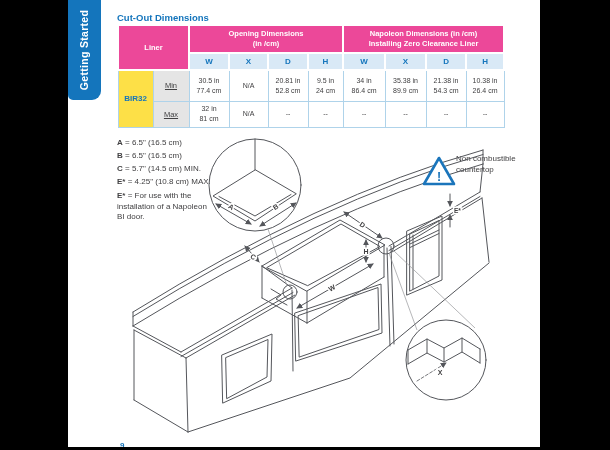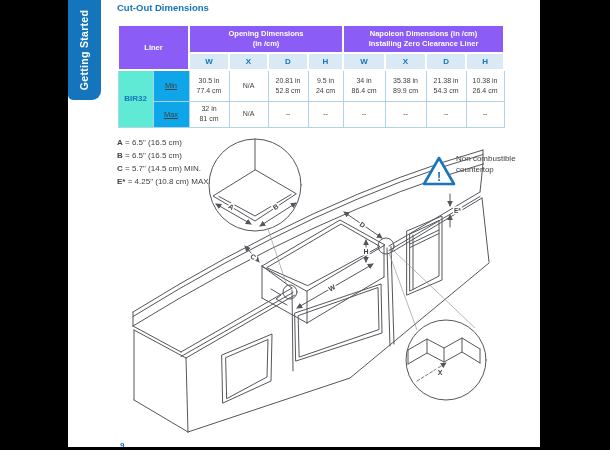--- a/index.html
+++ b/index.html
@@ -14,38 +14,38 @@
   .side-tab{
     position:absolute;left:0;top:0;width:33px;height:100px;
     background:#1475BC;border-radius:0 0 9px 5px;
     display:flex;align-items:center;justify-content:center;
   }
   .side-tab span{
     transform:rotate(-90deg);white-space:nowrap;color:#fff;
     font-size:10.5px;font-weight:600;letter-spacing:.3px;
   }
   .doc-title{
-    position:absolute;left:49px;top:2px;font-size:9.5px;font-weight:bold;color:#1475BC;
+    position:absolute;left:49px;top:12px;font-size:9.5px;font-weight:bold;color:#1475BC;
   }
   table.dims{
     position:absolute;left:49px;top:24px;border-collapse:collapse;table-layout:fixed;
     width:386px;
   }
   table.dims th,table.dims td{padding:0;text-align:center;vertical-align:middle;}
   .grp,.model-h{
-    background:#8b5cf6;color:#fff;font-weight:bold;font-size:7.5px;line-height:1.3;
+    background:#ec4899;color:#fff;font-weight:bold;font-size:7.5px;line-height:1.3;
     border:2px solid #fff;
   }
   .sub{
     background:#D9E9F6;color:#1475BC;font-weight:bold;font-size:8px;border:2px solid #fff;
   }
   .model-cell{
-    background:#5eead4;color:#1475BC;font-weight:bold;font-size:8px;border:1px solid #AFD3EA;
-  }
-  .variant{font-size:7.5px;color:#414042;border:1px solid #AFD3EA;background:#0ea5e9;text-decoration:underline;}
+    background:#fde047;color:#1475BC;font-weight:bold;font-size:8px;border:1px solid #AFD3EA;
+  }
+  .variant{font-size:7.5px;color:#414042;border:1px solid #AFD3EA;background:#e5e5e5;text-decoration:underline;}
   .val{
     font-size:7px;color:#414042;border:1px solid #AFD3EA;background:#fff;
     white-space:pre-line;line-height:1.4;
   }
   .ann-line{position:absolute;left:49px;font-size:8px;color:#414042;white-space:nowrap;}
   .ann-line b{font-weight:bold;}
   .ann-note{
     position:absolute;left:49px;top:191px;width:92px;font-size:8px;color:#414042;line-height:10.5px;
   }
   .warn-text{
@@ -153,20 +153,24 @@
     <span>= 6.5" (16.5 cm)</span>
   </div>
   <div class="ann-line" style="top:164px">
     <b>C</b>
     <span>= 5.7" (14.5 cm) MIN.</span>
   </div>
   <div class="ann-line" style="top:177px">
     <b>E*</b>
     <span>= 4.25" (10.8 cm) MAX.</span>
   </div>
+  <div class="ann-note">
+    <b>E*</b>
+    <span>= For use with the installation of a Napoleon BI door.</span>
+  </div>
 
   <div class="warn-text">Non combustible countertop</div>
 
   <div class="page-num">9</div>
 </div>
 
 <svg class="diagram" width="610" height="450" viewBox="0 0 610 450">
   <defs>
     <marker id="ah" markerWidth="7" markerHeight="7" refX="5.2" refY="3" orient="auto-start-reverse" markerUnits="userSpaceOnUse">
       <path d="M0,0 L6,3 L0,6 Z" fill="#54565B"></path>

